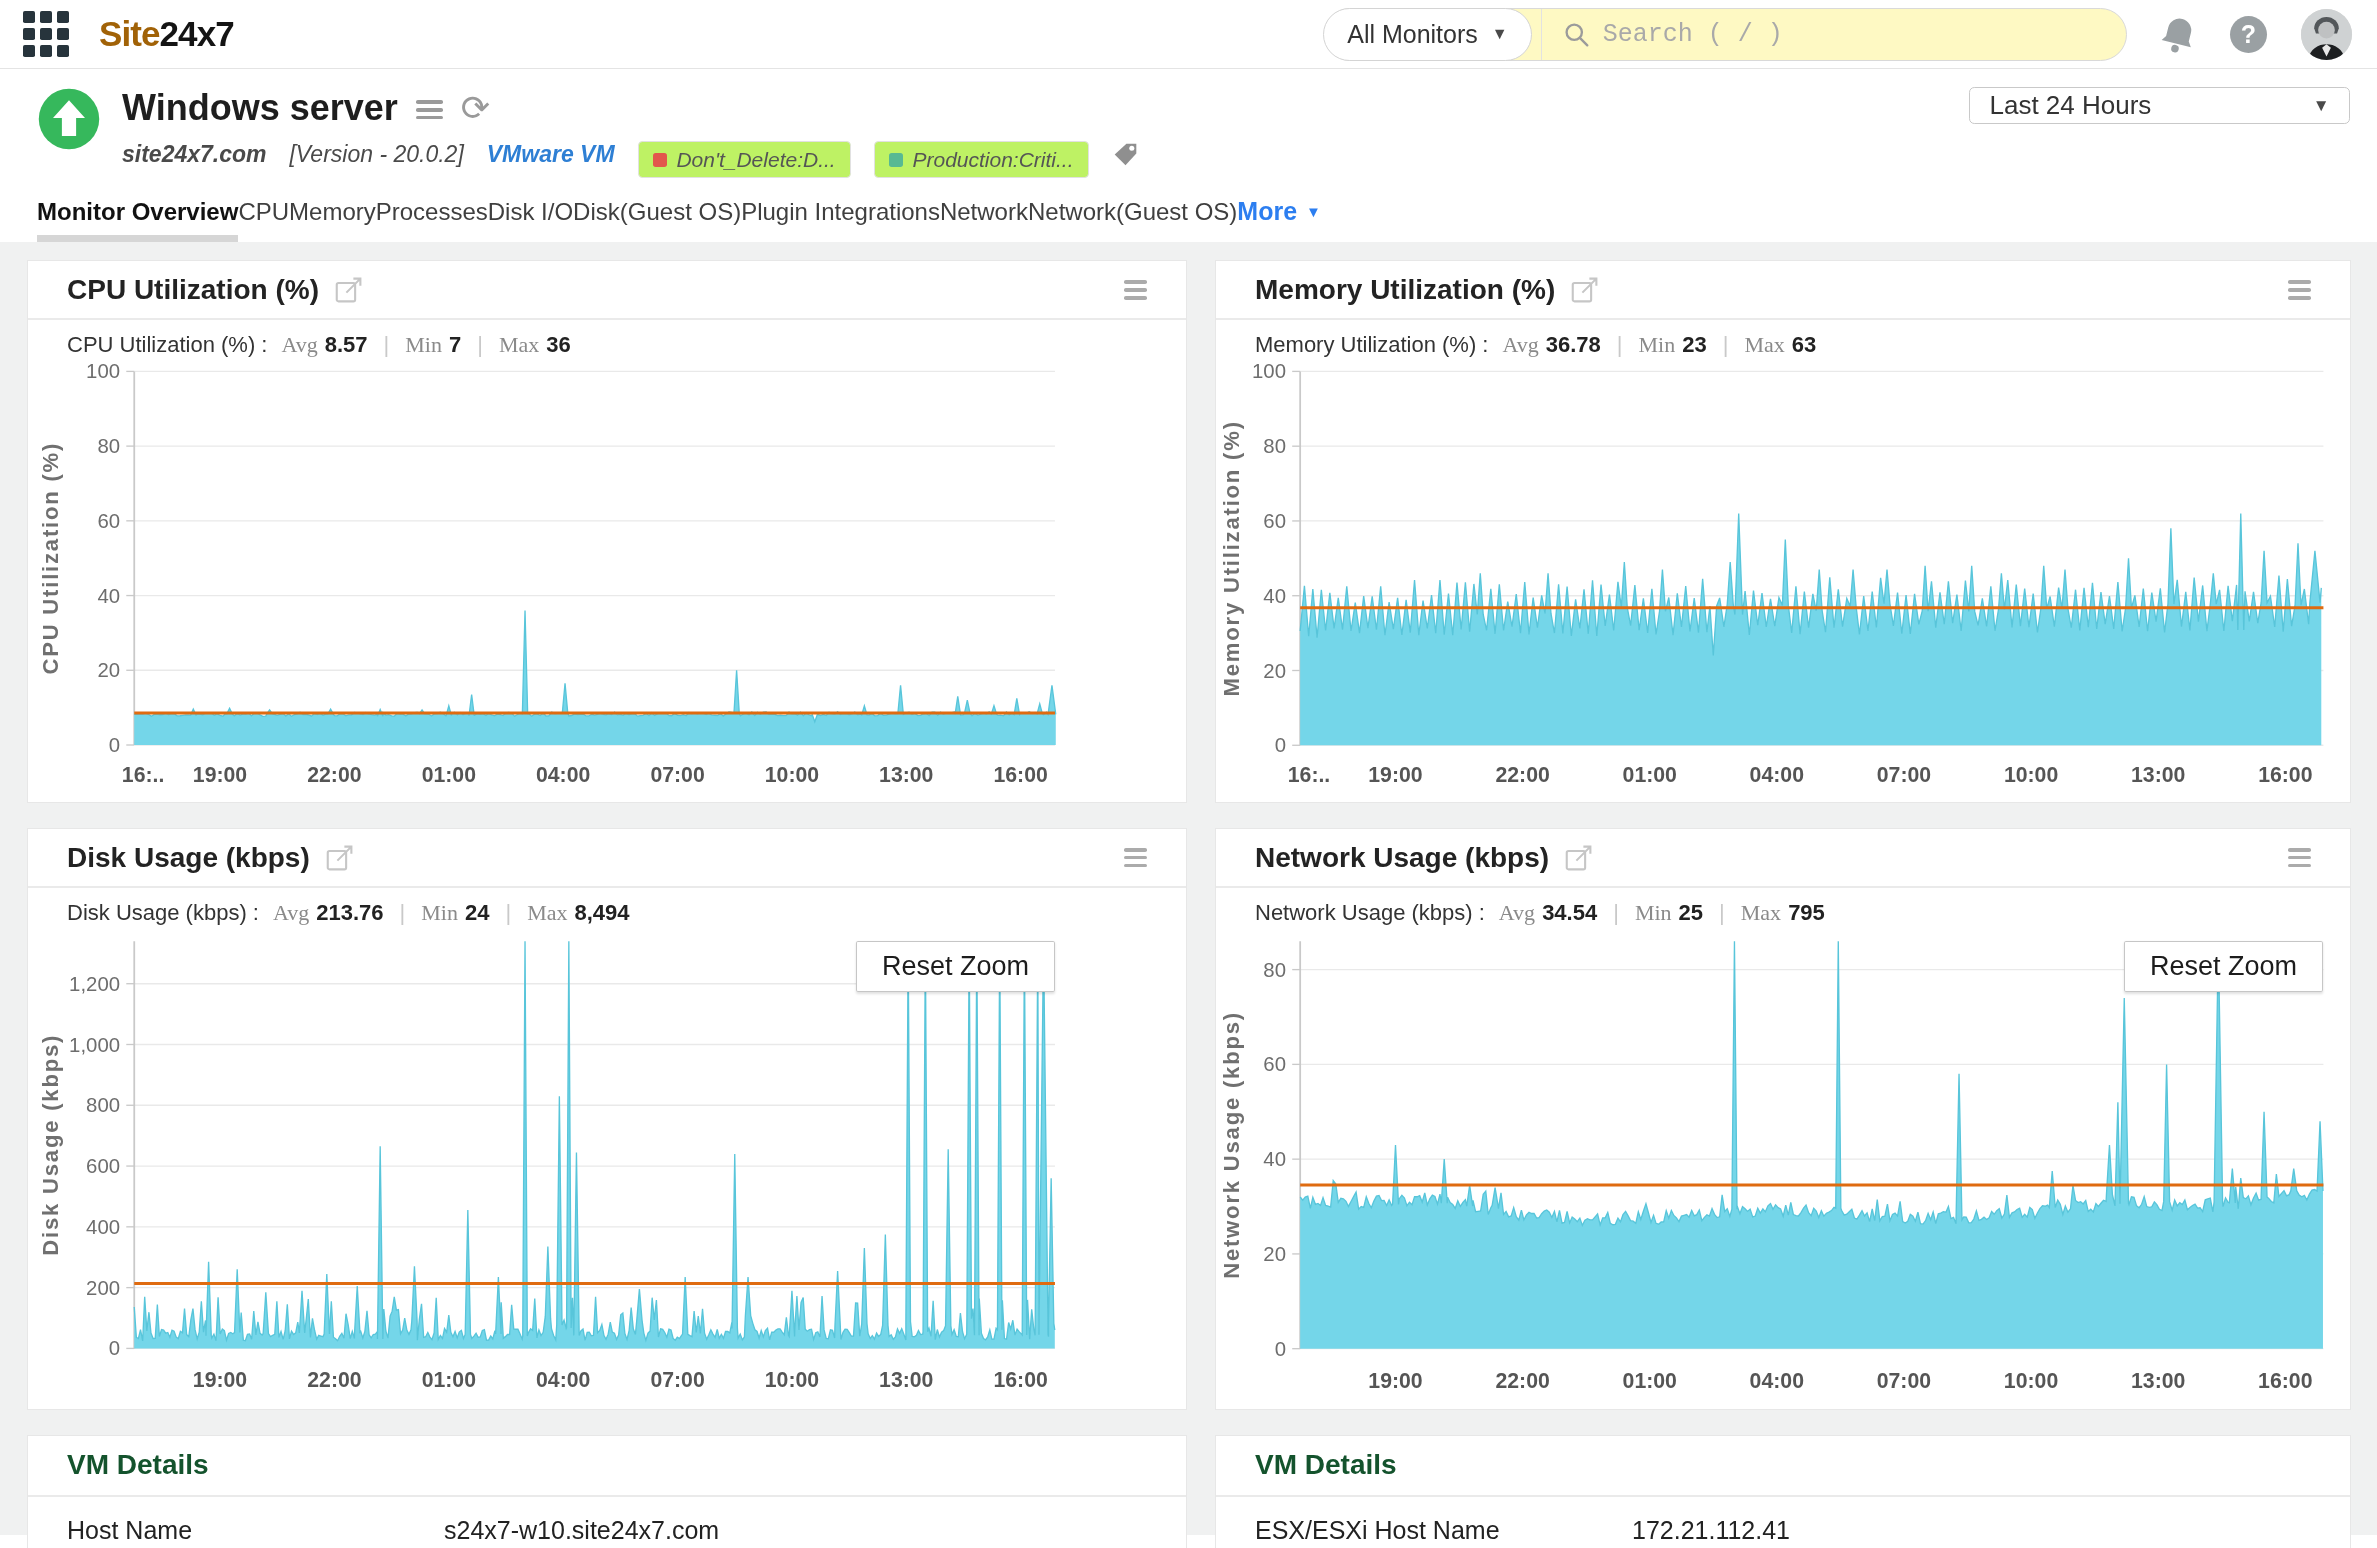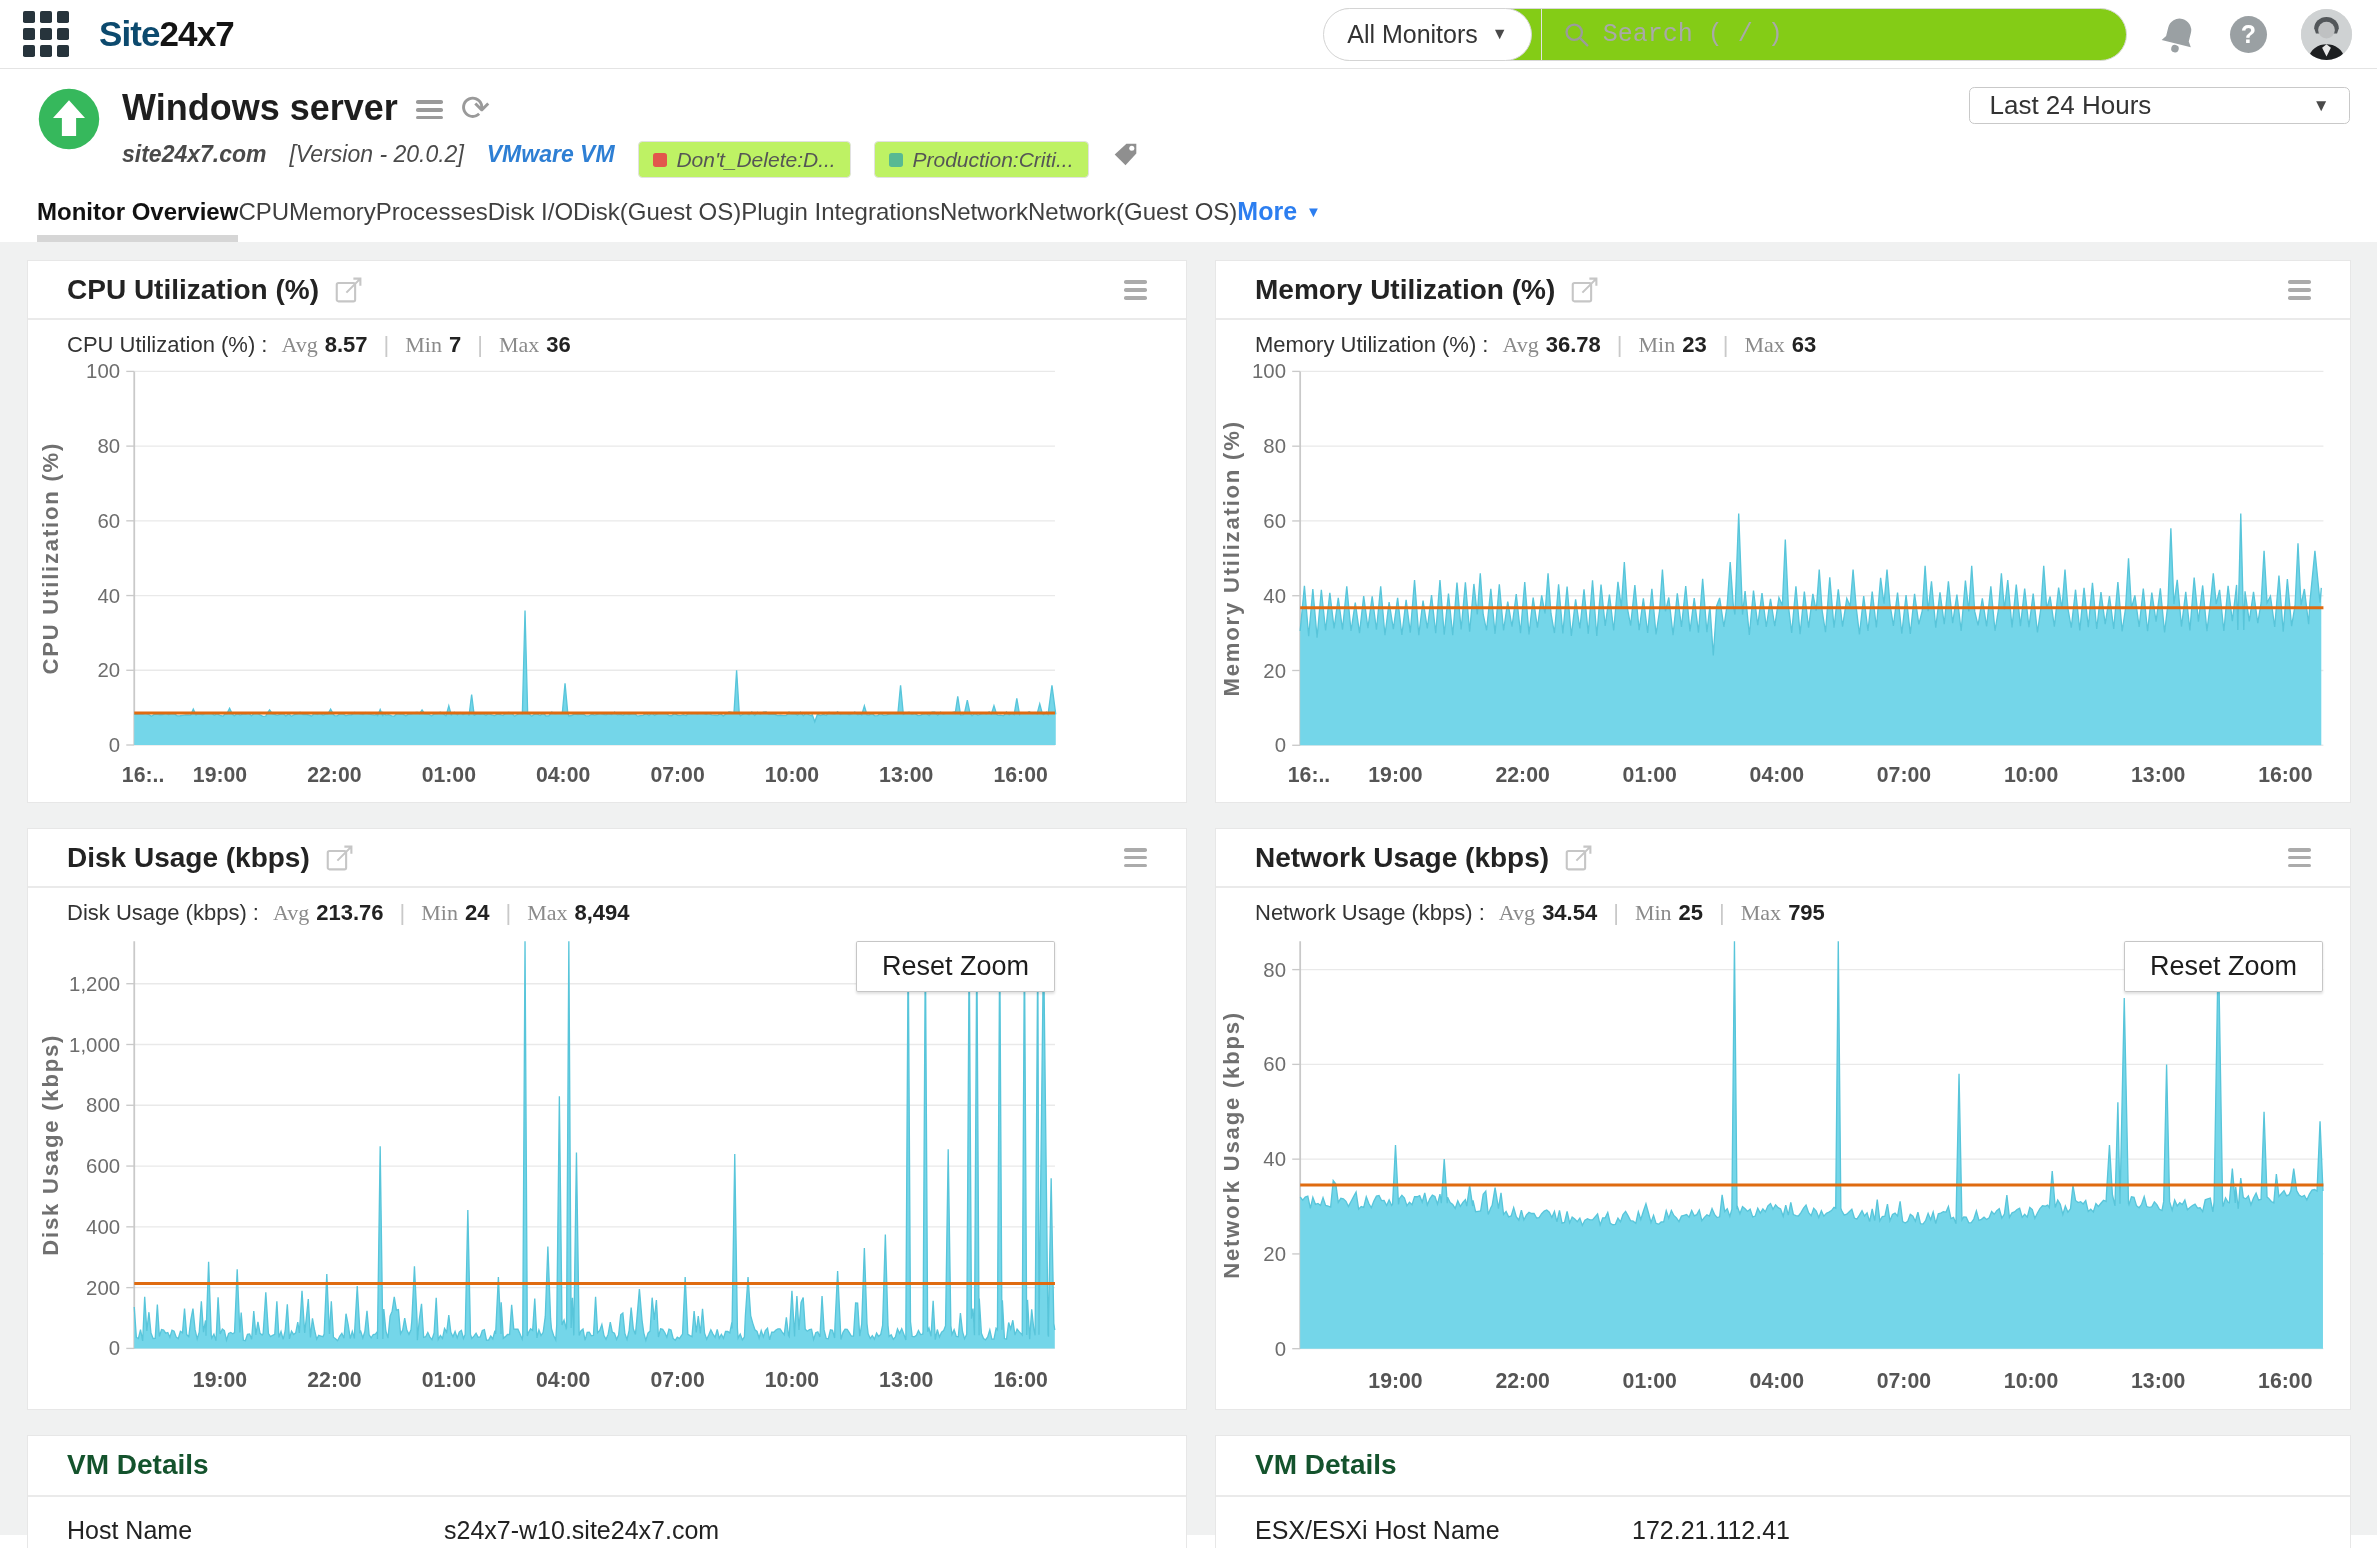--- a/index.html
+++ b/index.html
@@ -6,24 +6,24 @@
   html,body { width:2377px; height:1549px; overflow:hidden; background:#fff;
               font-family:"Liberation Sans", sans-serif; color:#333; }
 
   
   header { height:69px; background:#fff; border-bottom:1.8px solid #e4e4e4;
            display:flex; align-items:center; justify-content:space-between; padding:0 25px 0 23px; }
   .hdr-left { display:flex; align-items:center; gap:30px; }
   .grid-icon { display:grid; grid-template-columns:repeat(3,12.4px); grid-gap:4.4px; cursor:pointer; }
   .grid-icon span { width:12.4px; height:12.4px; background:#27343c; border-radius:1.8px; }
   .logo { font-size:35px; font-weight:800; letter-spacing:-0.9px; cursor:pointer; }
-  .logo .lg { color:#0c4a6e; } .logo .lk { color:#141414; }
+  .logo .lg { color:#a16207; } .logo .lk { color:#141414; }
   .hdr-right { display:flex; align-items:center; gap:34px; }
   .searchbar { display:flex; align-items:center; width:803px; height:53px;
-               border:1.8px solid #d9d9d9; border-radius:28px; background:#84cc16; }
+               border:1.8px solid #d9d9d9; border-radius:28px; background:#fef9c3; }
   .scope { display:flex; align-items:center; gap:14px; height:53px; margin:-1.8px 0 -1.8px -1.8px;
            padding:0 23px; border:1.8px solid #d4d4d4; border-radius:28px; background:#fff;
            font-size:25px; color:#333; cursor:pointer; }
   .scope .caret { font-size:16px; color:#4a4a4a; }
   .vdiv { width:1.8px; height:51px; background:#e2e2e2; margin-left:9px; }
   .mag { margin:0 12.4px 0 21px; display:flex; }
   .searchbar input { flex:1; border:none; outline:none; font-size:25px; color:#333;
                      font-family:Liberation Mono, monospace; background:transparent; padding-right:21px;}
   .searchbar input::placeholder { color:#a9a9a9; }
   .help-icon { width:37px; height:37px; border-radius:50%; background:#9aa0a3; color:#fff;

